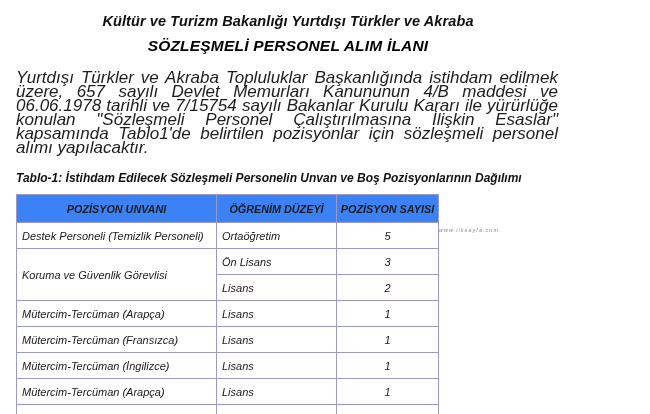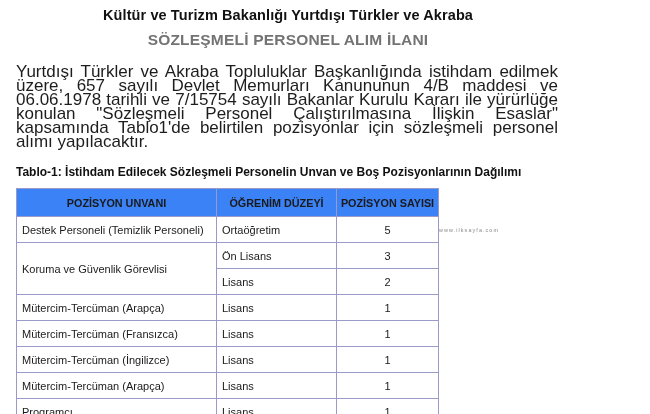--- a/index.html
+++ b/index.html
@@ -13,37 +13,38 @@
     font-family: "Liberation Sans", sans-serif;
     color: #1a1a1a;
     overflow: hidden;
     position: relative;
   }
   .page {
     position: relative;
     width: 576px;
     height: 414px;
     box-sizing: border-box;
-    padding: 2px 14px 0 14px;
+    padding: 8px 14px 0 14px;
+    font-style: italic;
   }
   .title-block {
     text-align: center;
     margin-top: 4px;
   }
   .title-line {
     font-size: 14.5px;
     font-weight: bold;
     color: #111111;
     line-height: 19px;
     letter-spacing: 0.1px;
   }
   .subtitle-line {
     font-size: 15.5px;
     font-weight: bold;
-    color: #737373;
+    color: #000000;
     line-height: 22px;
     margin-top: 4px;
     letter-spacing: 0.2px;
   }
   .body-paragraph {
     margin-top: 14px;
     font-size: 17px;
     line-height: 14px;
     text-align: justify;
     color: #1d1d1d;

